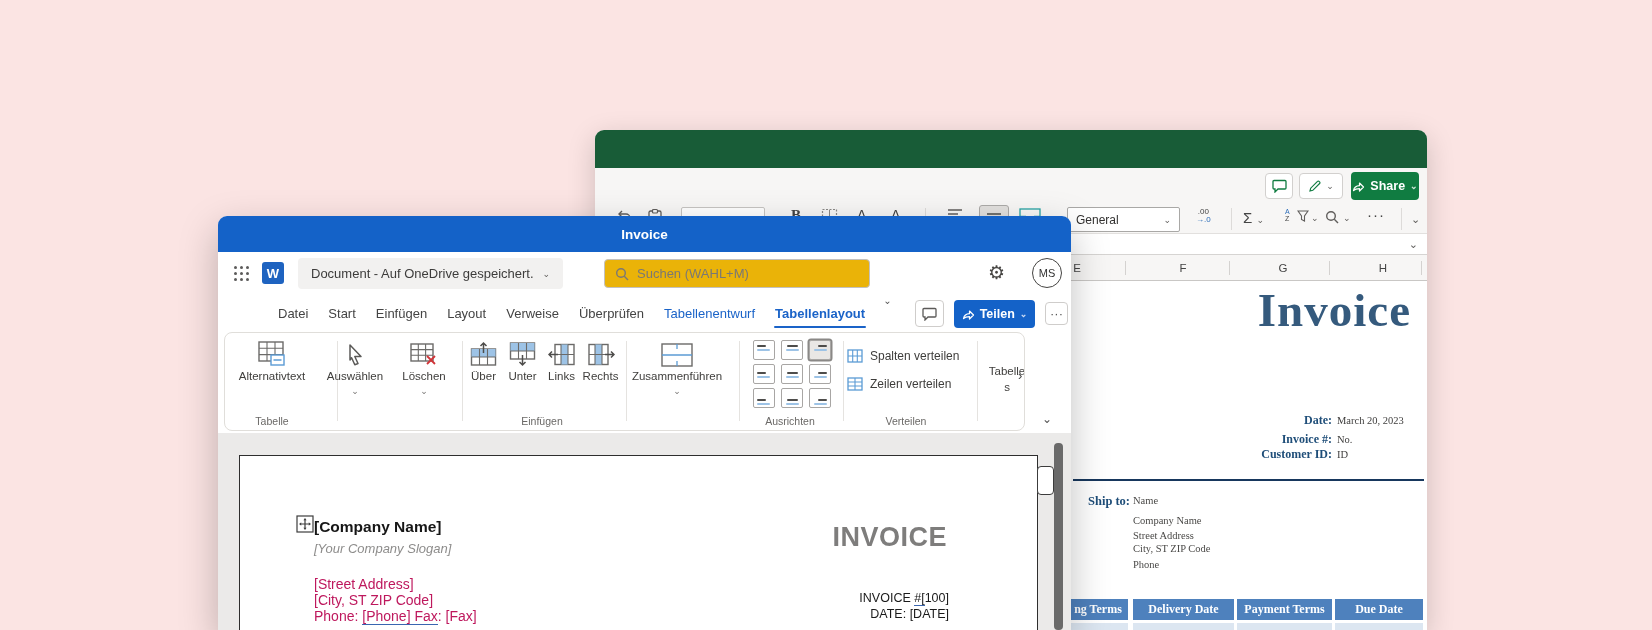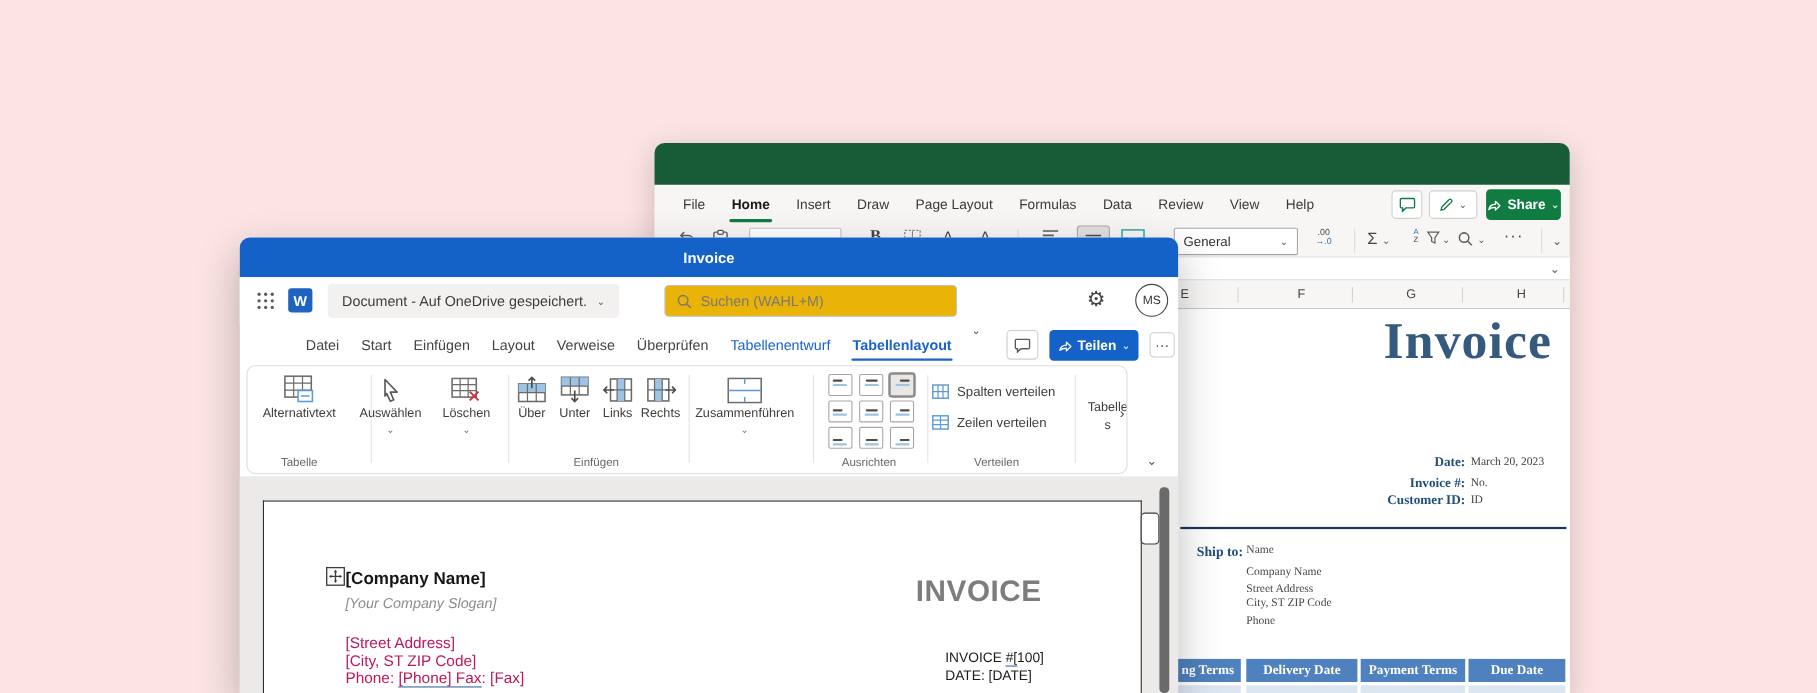--- a/index.html
+++ b/index.html
@@ -94,44 +94,32 @@
   .wd-docarea { position:absolute; left:0; top:217px; right:0; bottom:0; background:#ebeae9; }
   .wd-page { position:absolute; left:21px; top:22px; width:799px; bottom:0; background:#fff; border:1px solid #2e2e2e; border-bottom:none; }
   .wd-pagehandle { position:absolute; left:819px; top:33px; width:17px; height:29px; border:1.5px solid #3c3c3c; border-radius:4px; background:#fff; }
   .wd-scrollthumb { position:absolute; left:836px; top:10px; width:9px; bottom:0; background:#6a6a6a; border-radius:4px; }
   .movehandle { position:absolute; left:56px; top:59px; }
   .doc-company { position:absolute; left:74px; top:62px; font-size:15.5px; font-weight:bold; color:#161616; }
   .doc-slogan { position:absolute; left:74px; top:85px; font-size:13px; font-style:italic; color:#8d8c8b; }
   .doc-line { position:absolute; left:74px; font-size:14px; color:#be185d; }
   .u-blue { border-bottom:1.5px solid #3a66b0; }
   .doc-watermark { position:absolute; right:90px; top:66px; font-size:27px; font-weight:bold; color:#7e7d7c; letter-spacing:0.5px; }
-  .doc-rightblock { position:absolute; right:88px; top:134px; text-align:left; font-size:12.5px; color:#1a1a1a; line-height:16px; }
+  .doc-rightblock { position:absolute; right:88px; top:134px; text-align:right; font-size:12.5px; color:#1a1a1a; line-height:16px; }
 
   svg { display:block; }
 </style>
 </head>
 <body>
 
 <div class="stage">
 
   <div class="excel">
     <div class="xl-title"></div>
 
-    <div class="xl-tabrow">
-      <span class="xtab">File</span>
-      <span class="xtab active">Home</span>
-      <span class="xtab">Insert</span>
-      <span class="xtab">Draw</span>
-      <span class="xtab">Page Layout</span>
-      <span class="xtab">Formulas</span>
-      <span class="xtab">Data</span>
-      <span class="xtab">Review</span>
-      <span class="xtab">View</span>
-      <span class="xtab">Help</span>
-    </div>
 
     <div class="xl-commentbtn">
       <span>
         <svg width="15" height="14" viewBox="0 0 15 14">
             <path d="M2 1.5h11a1 1 0 0 1 1 1V9a1 1 0 0 1-1 1H6l-3 3v-3H2a1 1 0 0 1-1-1V2.5a1 1 0 0 1 1-1z" fill="none" stroke="#107c41" stroke-width="1.3"></path>
           </svg>
       </span>
     </div>
     <div class="xl-pencilbtn">
       <span>

